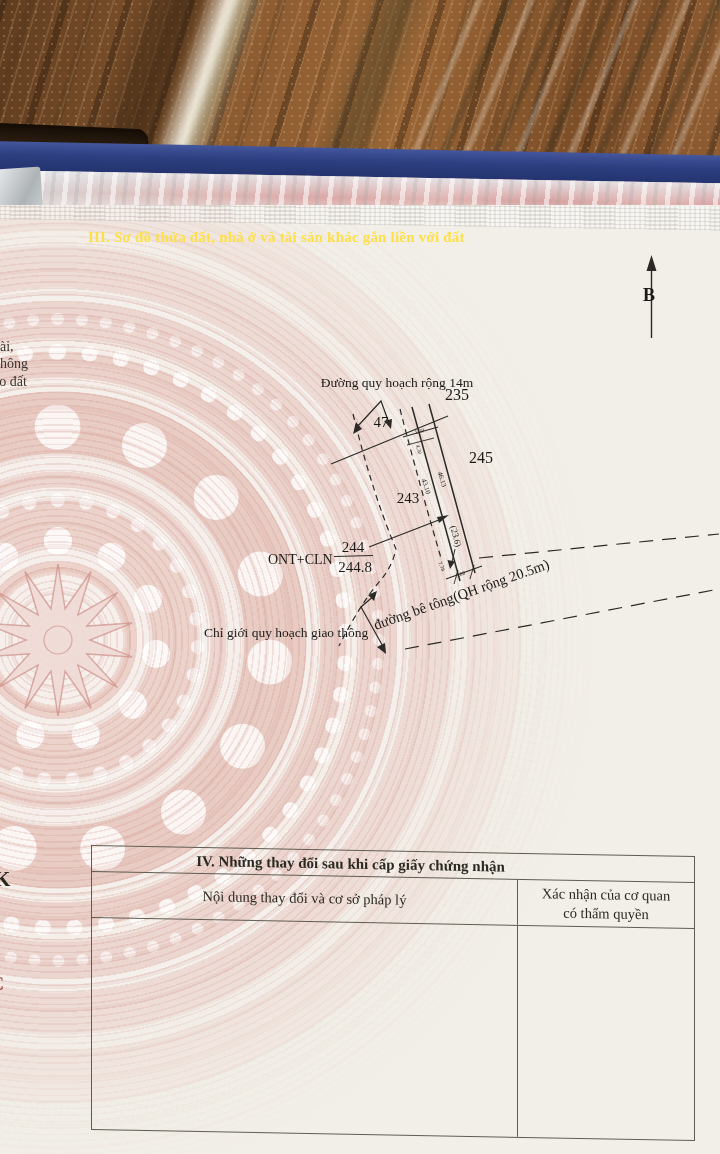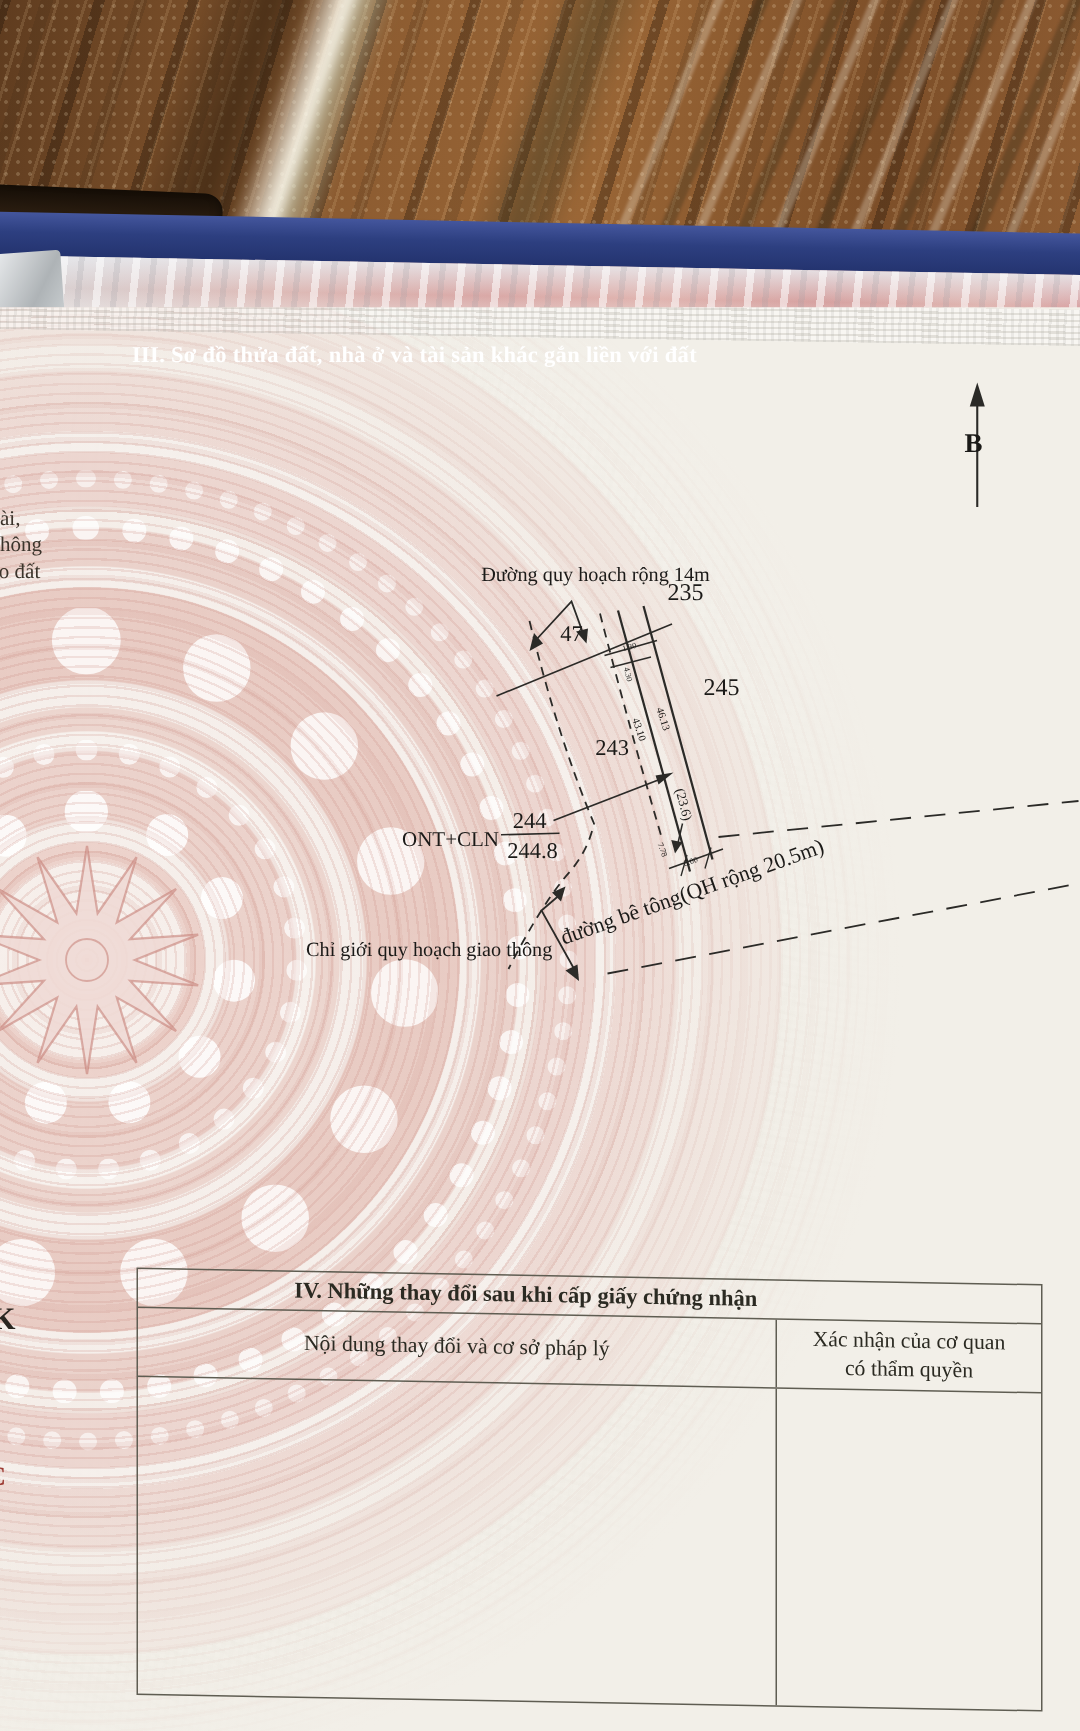--- a/index.html
+++ b/index.html
@@ -75,21 +75,21 @@
   .rE{left:-269px;top:108px;width:630px;height:630px;border:12px dotted rgba(255,255,255,.6);}
   .g-fine{left:0;top:0;right:0;bottom:0;
     background:
       repeating-radial-gradient(circle at 58px 435px, rgba(200,135,125,.20) 0 1.5px, transparent 1.5px 6.5px),
       repeating-radial-gradient(circle at 58px 435px, rgba(205,145,135,.14) 0 4px, transparent 4px 23px);}
   .g-fade{left:0;top:0;right:0;bottom:0;
     background:radial-gradient(circle 560px at 58px 435px, rgba(242,239,232,0) 0 345px, rgba(242,239,232,.55) 440px, var(--paper,#f2efe8) 545px);}
   .star-svg{left:-22px;top:355px;opacity:.9;}
 
   
-  .h3{left:88px;top:229px;width:480px;font-size:15px;font-weight:bold;color:#ffffff;letter-spacing:.2px;}
+  .h3{left:88px;top:229px;width:480px;font-size:15px;font-weight:bold;color:#fde047;letter-spacing:.2px;}
   .frag{left:-7px;color:#3b342b;font-size:14px;}
   .f1{top:339px;} .f2{top:356px;} .f3{top:374px;}
   .fK{left:-6px;top:867px;font-size:21px;font-weight:bold;color:#2a2620;}
   .fC{left:-9px;top:974px;font-size:18px;font-weight:bold;color:var(--red-letter,#9c3a32);}
 
   
   svg.diag{position:absolute;left:0;top:0;width:720px;height:1154px;}
   svg.diag text{font-family:"Liberation Serif",serif;fill:#1b1a18;}
   .ln{stroke:#2b2a27;fill:none;}
   .fl{fill:#2b2a27;stroke:none;}

